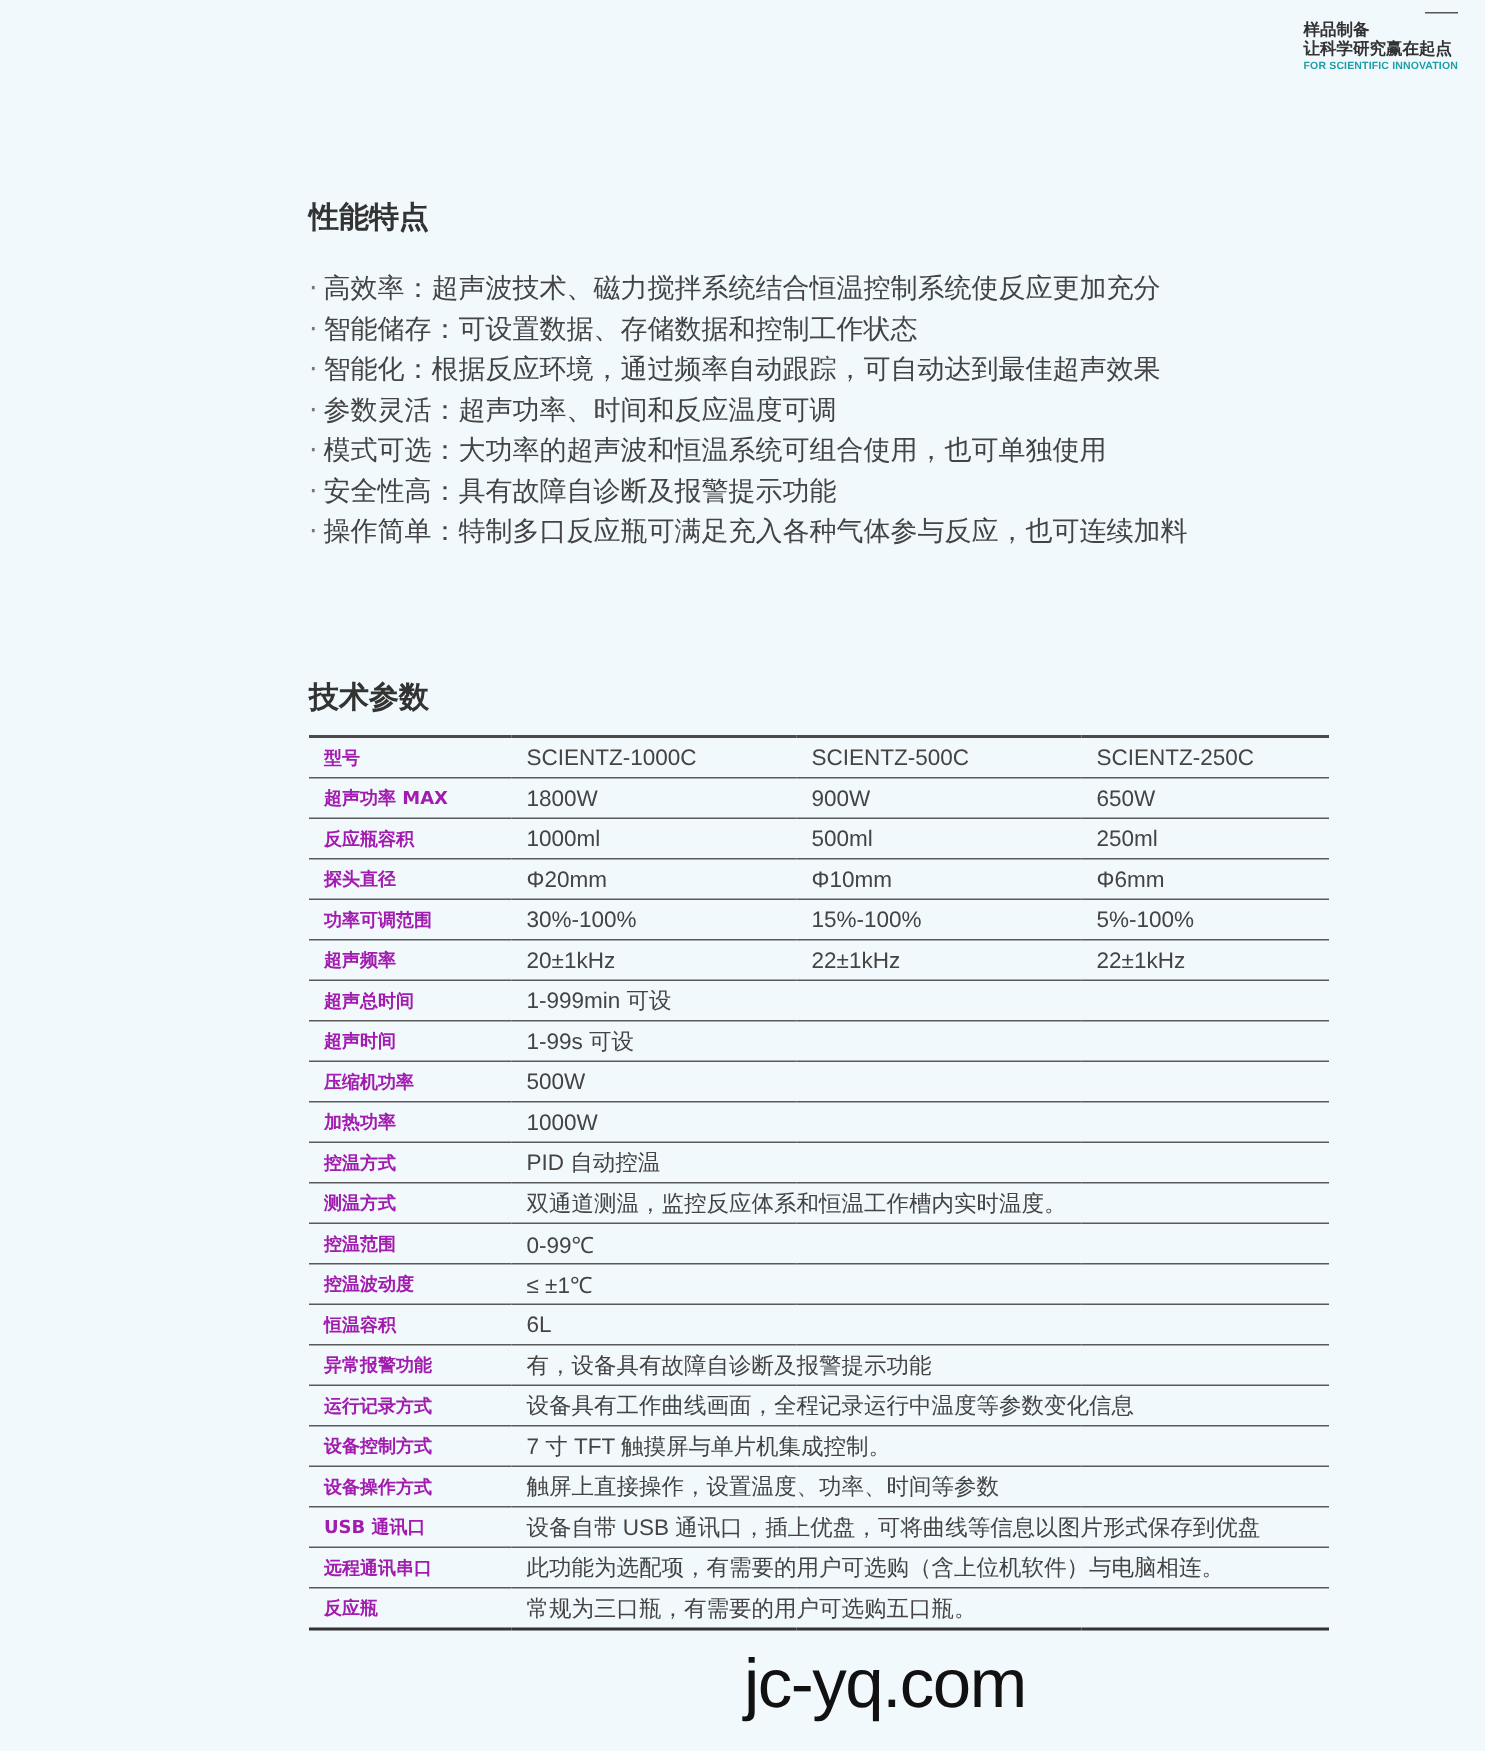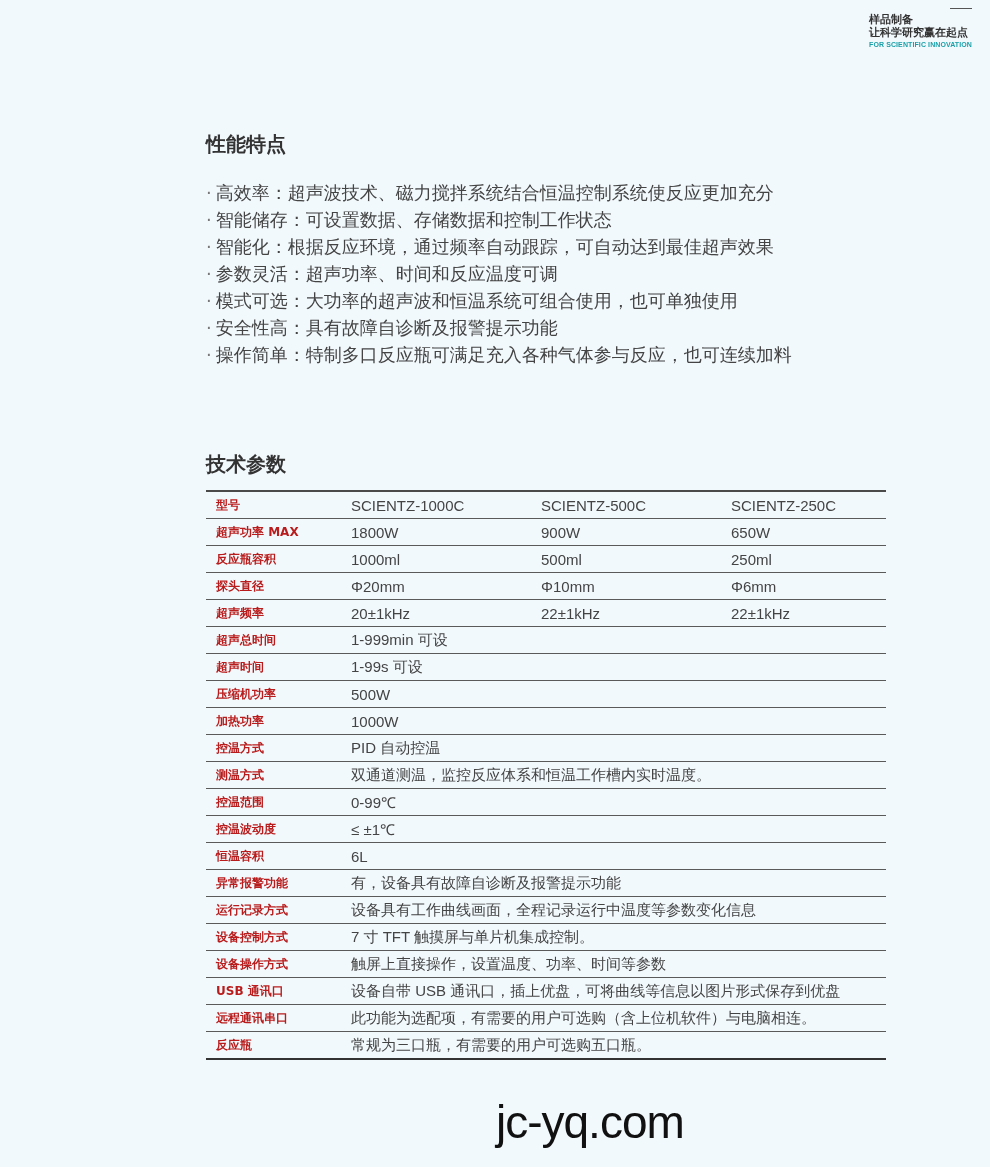--- a/index.html
+++ b/index.html
@@ -48,21 +48,21 @@
     border-top: 2px solid #4a4a4a;
     border-bottom: 2px solid #333;
   }
   table.specs td {
     border-bottom: 1px solid #5a5a5a;
     height: 26px; padding: 0 0 0 10px;
     font-size: 15px; color: #444; white-space: nowrap;
     font-family: "Liberation Sans", sans-serif;
   }
   table.specs td.label {
-    font-weight: bold; color: #b91c1c; width: 125px;
+    font-weight: bold; color: #a21caf; width: 125px;
     font-family: "DejaVu Sans", sans-serif; font-size: 12px;
   }
   table.specs td.c1 { width: 180px; }
   table.specs td.c2 { width: 180px; }
   .watermark {
     position: absolute; left: 496px; top: 1095px;
     font-family: "Liberation Sans", sans-serif;
     font-size: 46px; color: #111; letter-spacing: -1px; text-align: right;
   }
 </style>
@@ -106,20 +106,26 @@
         <td class="label">反应瓶容积</td>
         <td class="c1">1000ml</td>
         <td class="c2">500ml</td>
         <td class="c3">250ml</td>
       </tr>
       <tr>
         <td class="label">探头直径</td>
         <td class="c1">Φ20mm</td>
         <td class="c2">Φ10mm</td>
         <td class="c3">Φ6mm</td>
+      </tr>
+      <tr>
+        <td class="label">功率可调范围</td>
+        <td class="c1">30%-100%</td>
+        <td class="c2">15%-100%</td>
+        <td class="c3">5%-100%</td>
       </tr>
       <tr>
         <td class="label">超声频率</td>
         <td class="c1">20±1kHz</td>
         <td class="c2">22±1kHz</td>
         <td class="c3">22±1kHz</td>
       </tr>
       <tr>
         <td class="label">超声总时间</td>
         <td class="c1" colspan="3">1-999min 可设</td>

